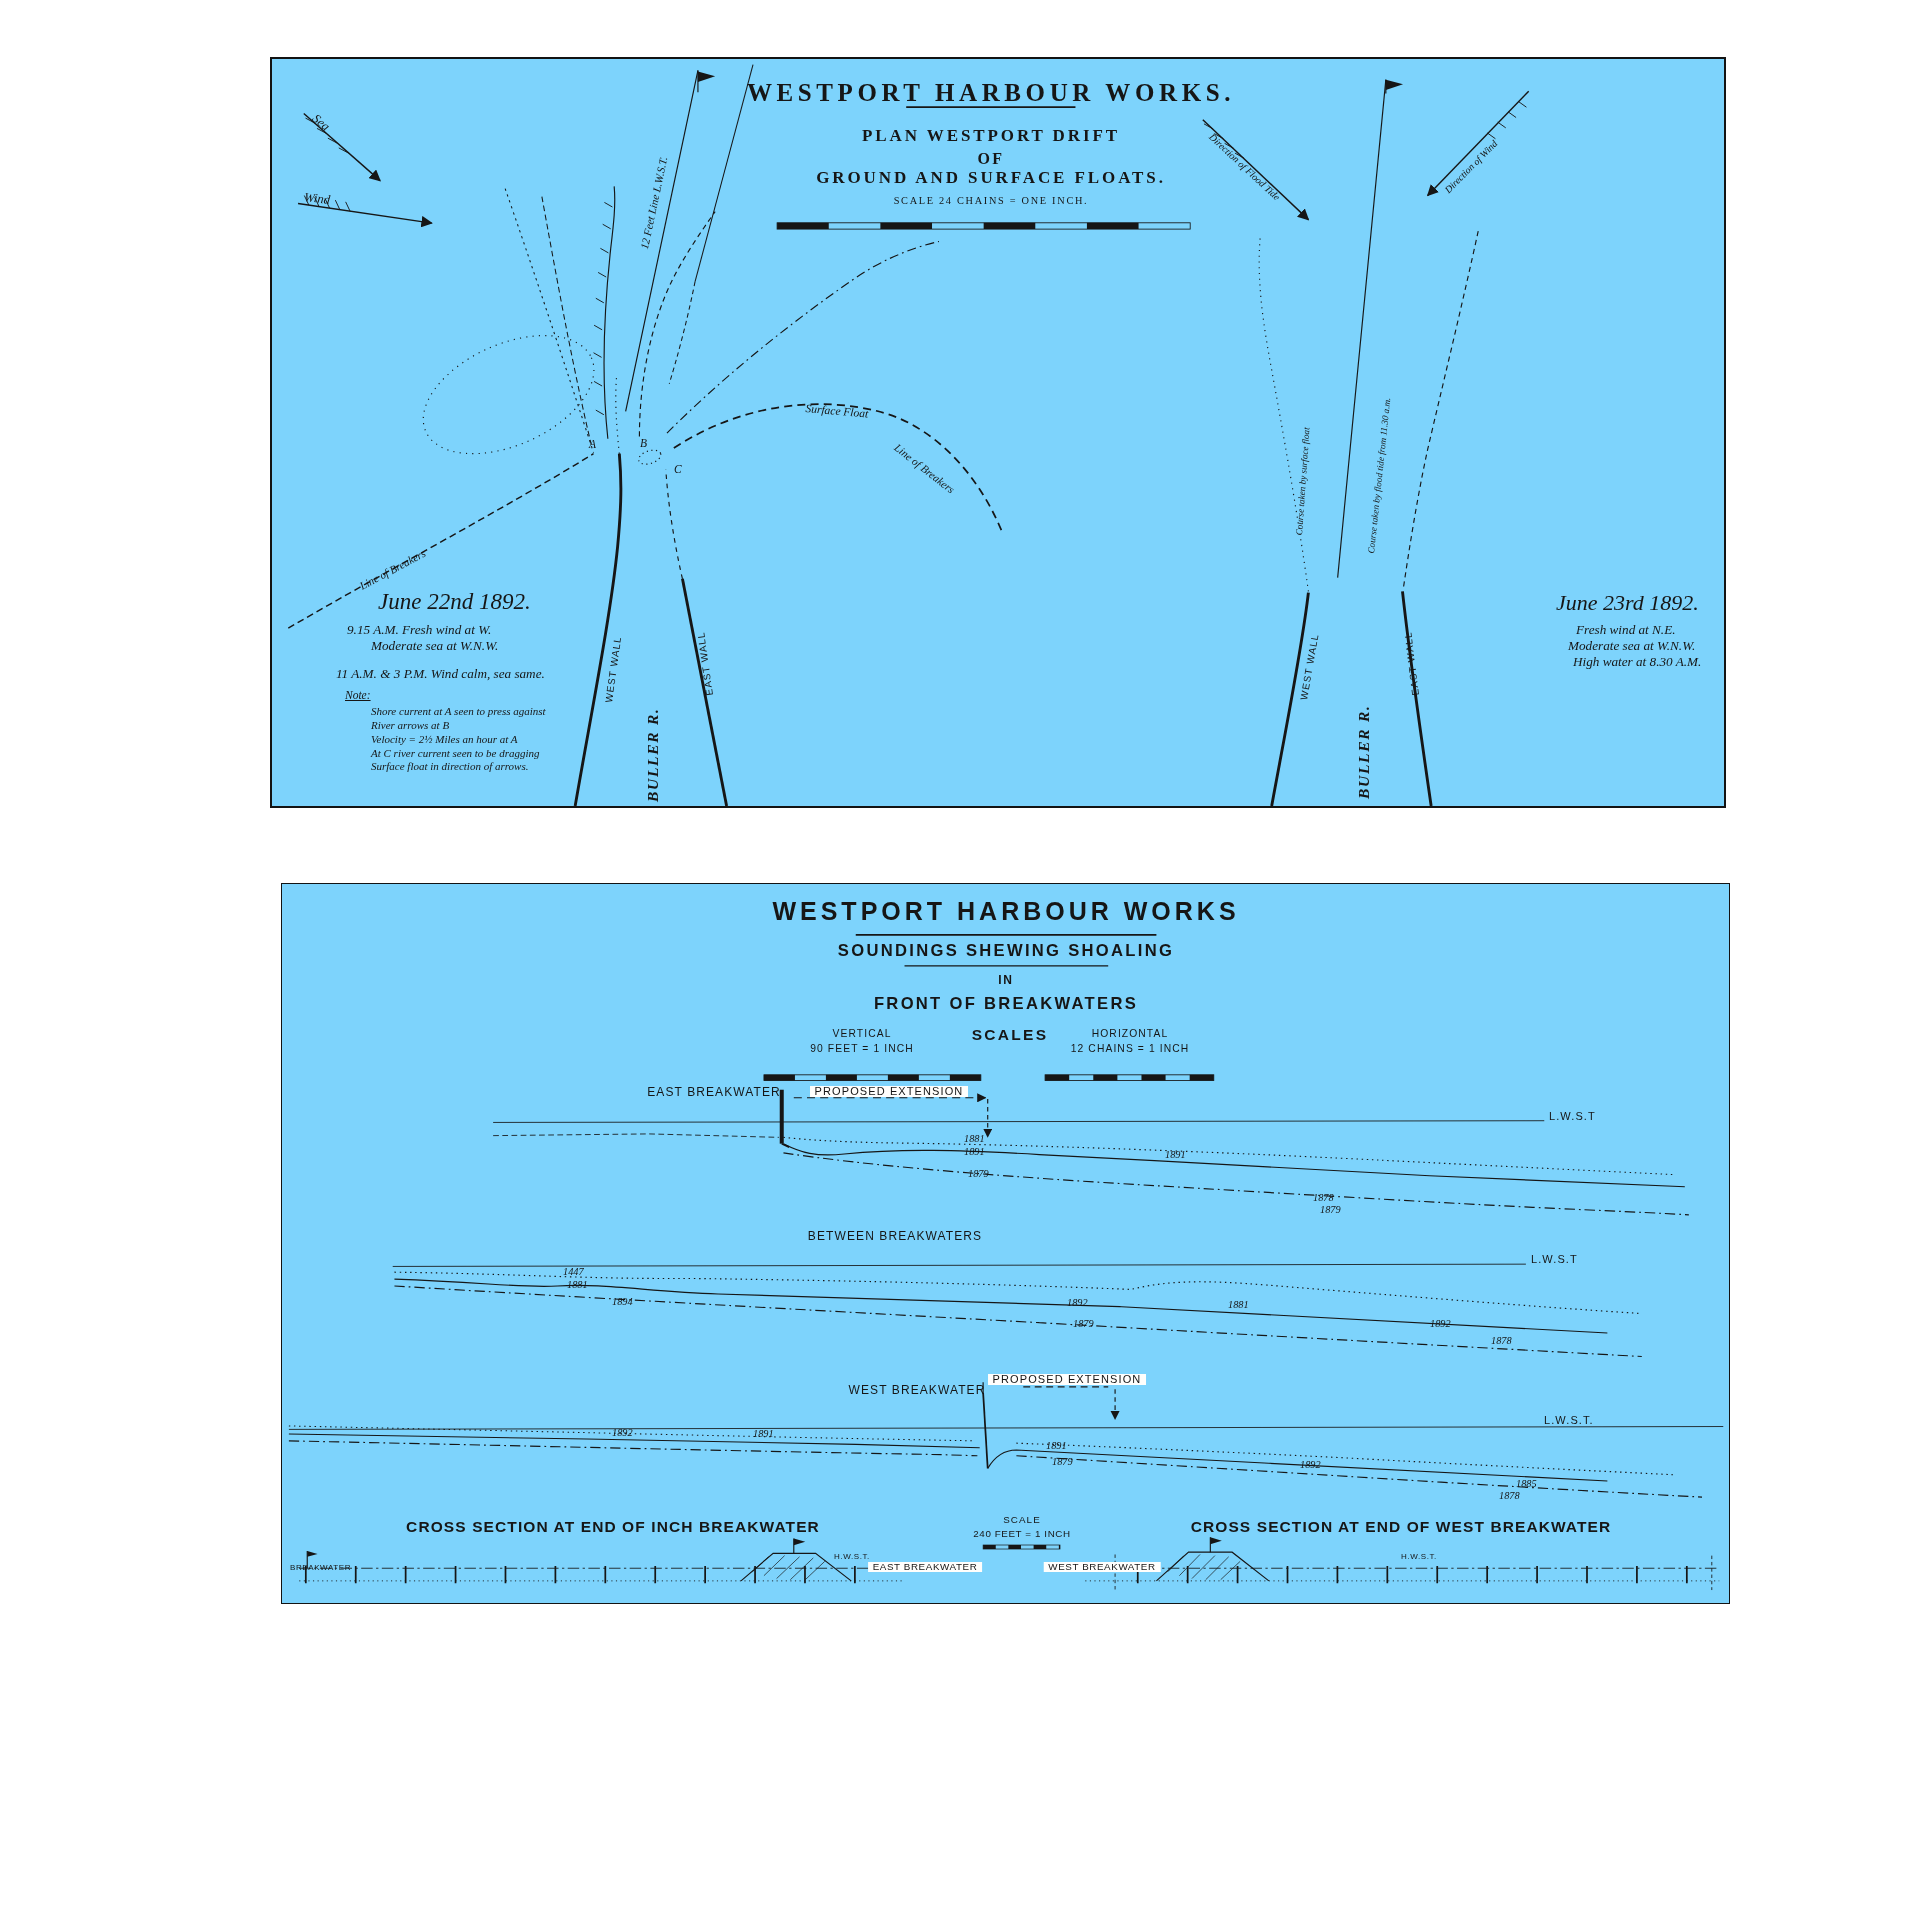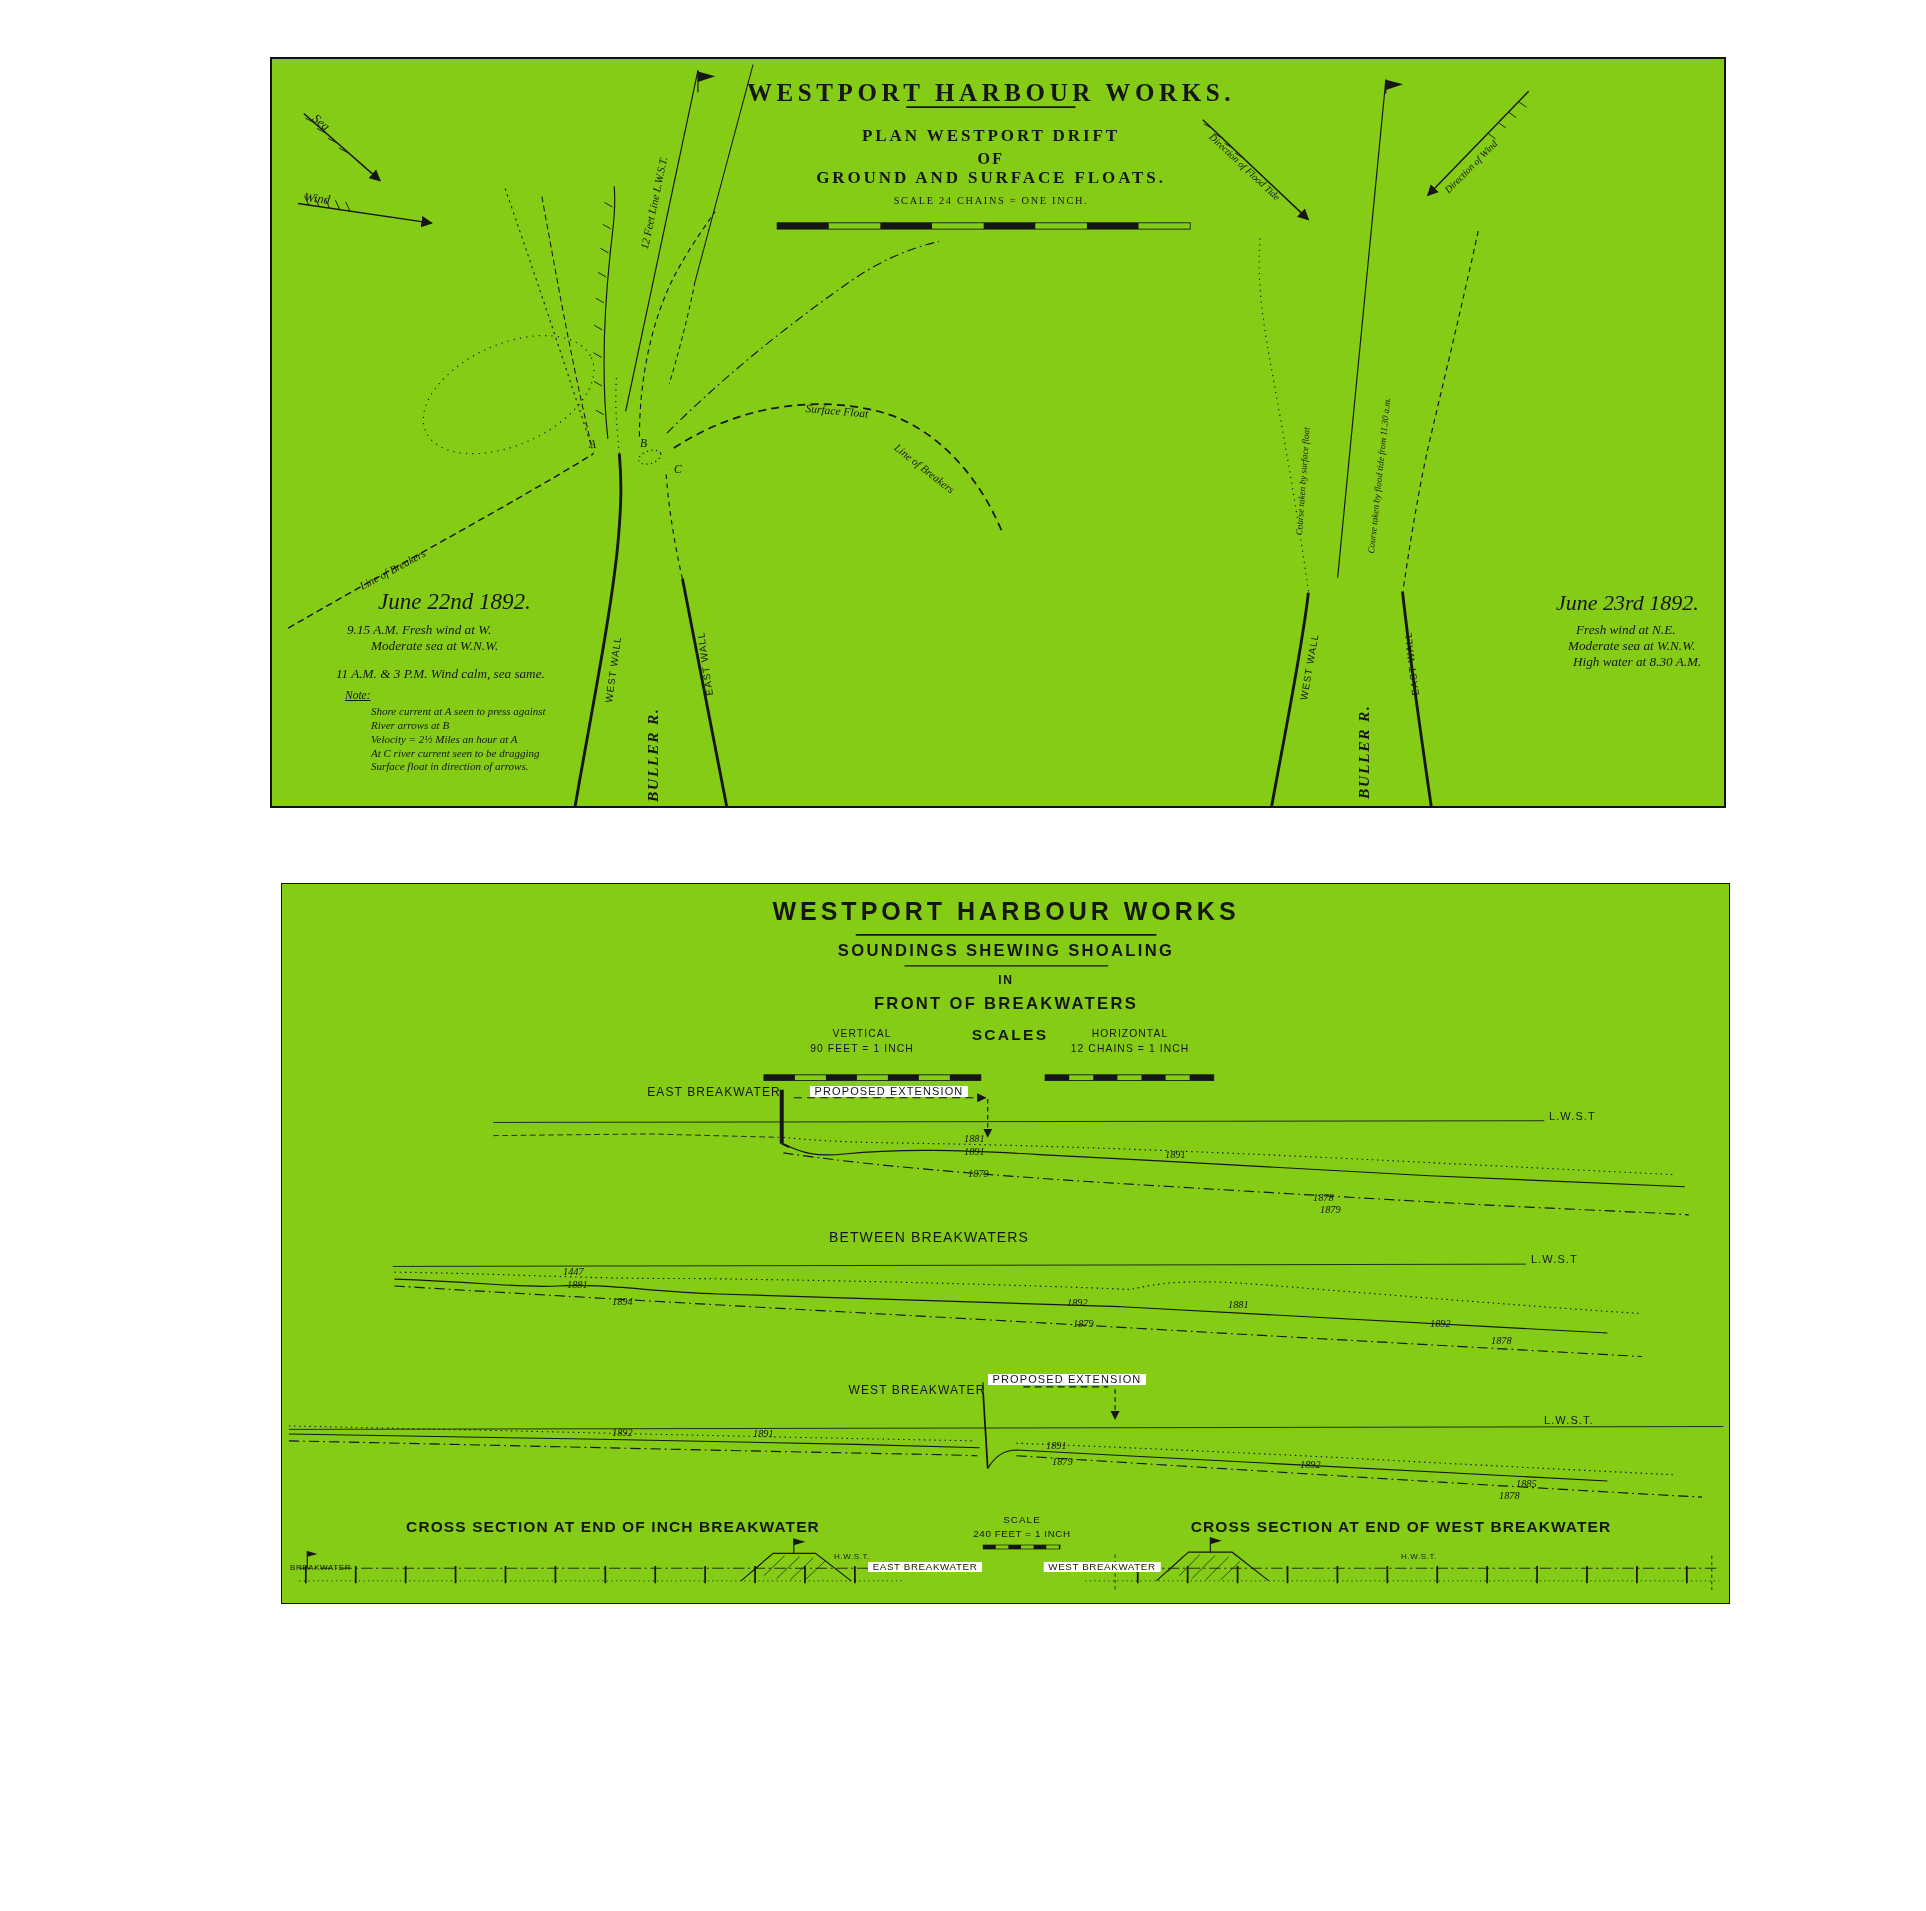--- a/index.html
+++ b/index.html
@@ -1,19 +1,19 @@
 <!DOCTYPE html>
 <html style="font-size:9.2px"><head>
 <meta charset="utf-8">
 <style>
   html,body { margin:0; padding:0; background:#ffffff; }
   body { width:1926px; height:1911px; position:relative;
          font-family:"Liberation Serif","DejaVu Serif",serif; color:#161616; }
   .sheet { position:absolute; inset:0; background:#ffffff; }
-  .panel { position:absolute; background:#84cc16; border:2.3px solid #131313; }
+  .panel { position:absolute; background:#7dd3fc; border:2.3px solid #131313; }
   svg.layer { position:absolute; left:0; top:0; }
   .lbl { position:absolute; white-space:nowrap; color:#161616; line-height:1; }
   .ser { font-family:"Liberation Serif","DejaVu Serif",serif; }
   .san { font-family:"Liberation Sans","DejaVu Sans",sans-serif; }
   .hand { font-family:"Liberation Serif","DejaVu Serif",serif; font-style:italic; }
   .b { font-weight:bold; }
   .ctr { transform:translateX(-50%); }
   .bg { background:#fffefc; padding:0 4.6px; }
   .yr { font-size:10.3px; font-style:italic; font-family:"Liberation Serif","DejaVu Serif",serif; }
 </style>
@@ -253,21 +253,21 @@
     <span class="lbl san ctr" style="left:432px; top:202px; font-size:12px; letter-spacing:1.1px;">EAST BREAKWATER</span>
     <span class="lbl san ctr bg" style="left:607px; top:202px; font-size:11px; letter-spacing:1.1px;">PROPOSED EXTENSION</span>
     <span class="lbl san" style="left:1267px; top:227px; font-size:11px; letter-spacing:1.1px;">L.W.S.T</span>
     <span class="lbl yr" style="left:682px; top:250px;">1881</span>
     <span class="lbl yr" style="left:682px; top:263px;">1891</span>
     <span class="lbl yr" style="left:883px; top:266px;">1891</span>
     <span class="lbl yr" style="left:686px; top:285px;">1879</span>
     <span class="lbl yr" style="left:1031px; top:309px;">1878</span>
     <span class="lbl yr" style="left:1038px; top:321px;">1879</span>
 
-    <span class="lbl san ctr" style="left:647px; top:346px; font-size:14px; letter-spacing:1.1px;text-align:center;">BETWEEN BREAKWATERS</span>
+    <span class="lbl san ctr" style="left:613px; top:346px; font-size:12px; letter-spacing:1.1px;text-align:center;">BETWEEN BREAKWATERS</span>
     <span class="lbl san" style="left:1249px; top:370px; font-size:11px; letter-spacing:1.1px;">L.W.S.T</span>
     <span class="lbl yr" style="left:281px; top:383px;">1447</span>
     <span class="lbl yr" style="left:285px; top:396px;">1881</span>
     <span class="lbl yr" style="left:330px; top:413px;">1894</span>
     <span class="lbl yr" style="left:785px; top:414px;">1892</span>
     <span class="lbl yr" style="left:791px; top:435px;">1879</span>
     <span class="lbl yr" style="left:946px; top:416px;">1881</span>
     <span class="lbl yr" style="left:1148px; top:435px;">1892</span>
     <span class="lbl yr" style="left:1209px; top:452px;">1878</span>
 

